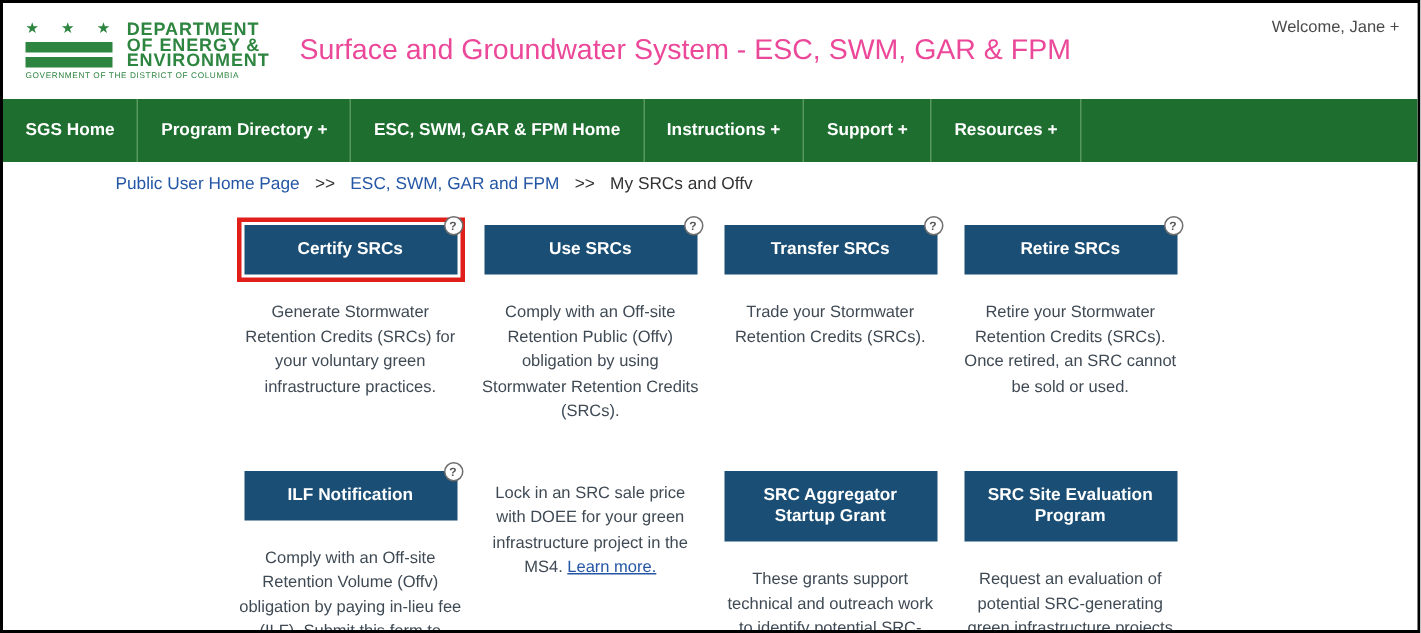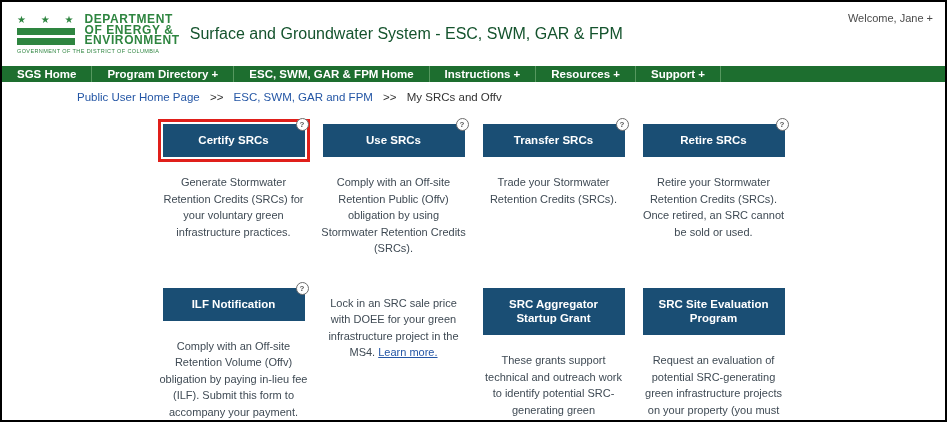--- a/index.html
+++ b/index.html
@@ -41,36 +41,36 @@
   .logo-line2 { font-size: 12px; letter-spacing: 0.6px; line-height: 10px; }
   .logo-line3 { font-size: 12px; letter-spacing: 0.6px; line-height: 10px; text-align: right; }
   .logo-tagline {
     color: #2e8540;
     font-size: 5.5px;
     letter-spacing: 0.4px;
     margin-top: 3px;
     white-space: nowrap;
   }
   .app-title {
-    margin-left: 10px;
-    font-size: 16px;
-    color: #14532d;
+    margin-left: 20px;
+    font-size: 19px;
+    color: #ec4899;
   }
   .welcome {
     position: absolute;
     top: 10px;
     right: 12px;
     font-size: 11px;
     color: #4a4a4a;
   }
 
   
   .nav {
     display: flex;
-    height: 16px;
+    height: 42px;
     background: #1d6e2f;
     text-align: center;
   }
   .nav-item {
     display: flex;
     align-items: center;
     padding: 0 15px;
     color: #fff;
     font-size: 11.5px;
     font-weight: bold;
@@ -174,22 +174,22 @@
     </div>
     <div class="app-title">Surface and Groundwater System - ESC, SWM, GAR &amp; FPM</div>
     <div class="welcome">Welcome, Jane +</div>
   </div>
 
   <div class="nav">
     <div class="nav-item">SGS Home</div>
     <div class="nav-item">Program Directory +</div>
     <div class="nav-item">ESC, SWM, GAR &amp; FPM Home</div>
     <div class="nav-item">Instructions +</div>
+    <div class="nav-item">Support +</div>
     <div class="nav-item">Resources +</div>
-    <div class="nav-item">Support +</div>
   </div>
 
   <div class="breadcrumb">
     <a class="crumb-link">Public User Home Page</a>
     <span class="crumb-sep">&gt;&gt;</span>
     <a class="crumb-link">ESC, SWM, GAR and FPM</a>
     <span class="crumb-sep">&gt;&gt;</span>
     <span class="crumb-current">My SRCs and Offv</span>
   </div>
 

